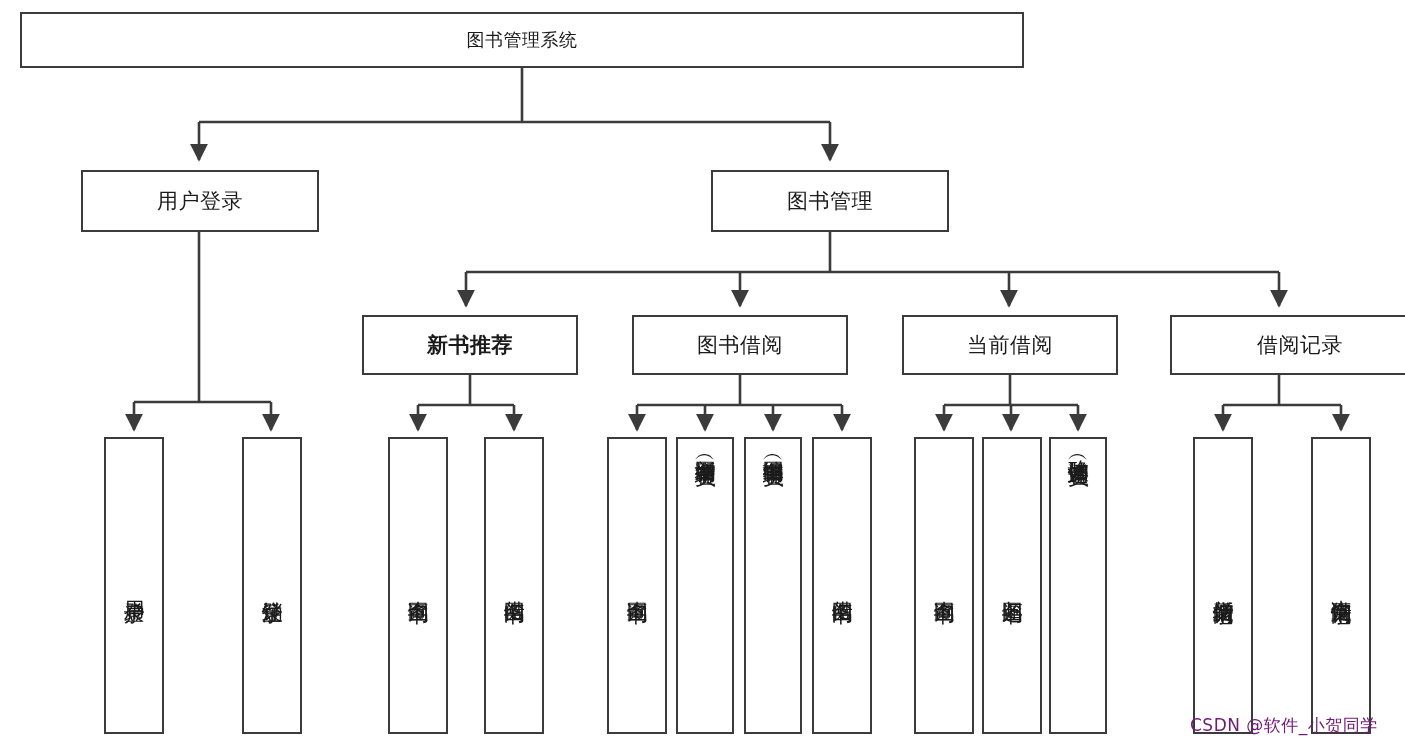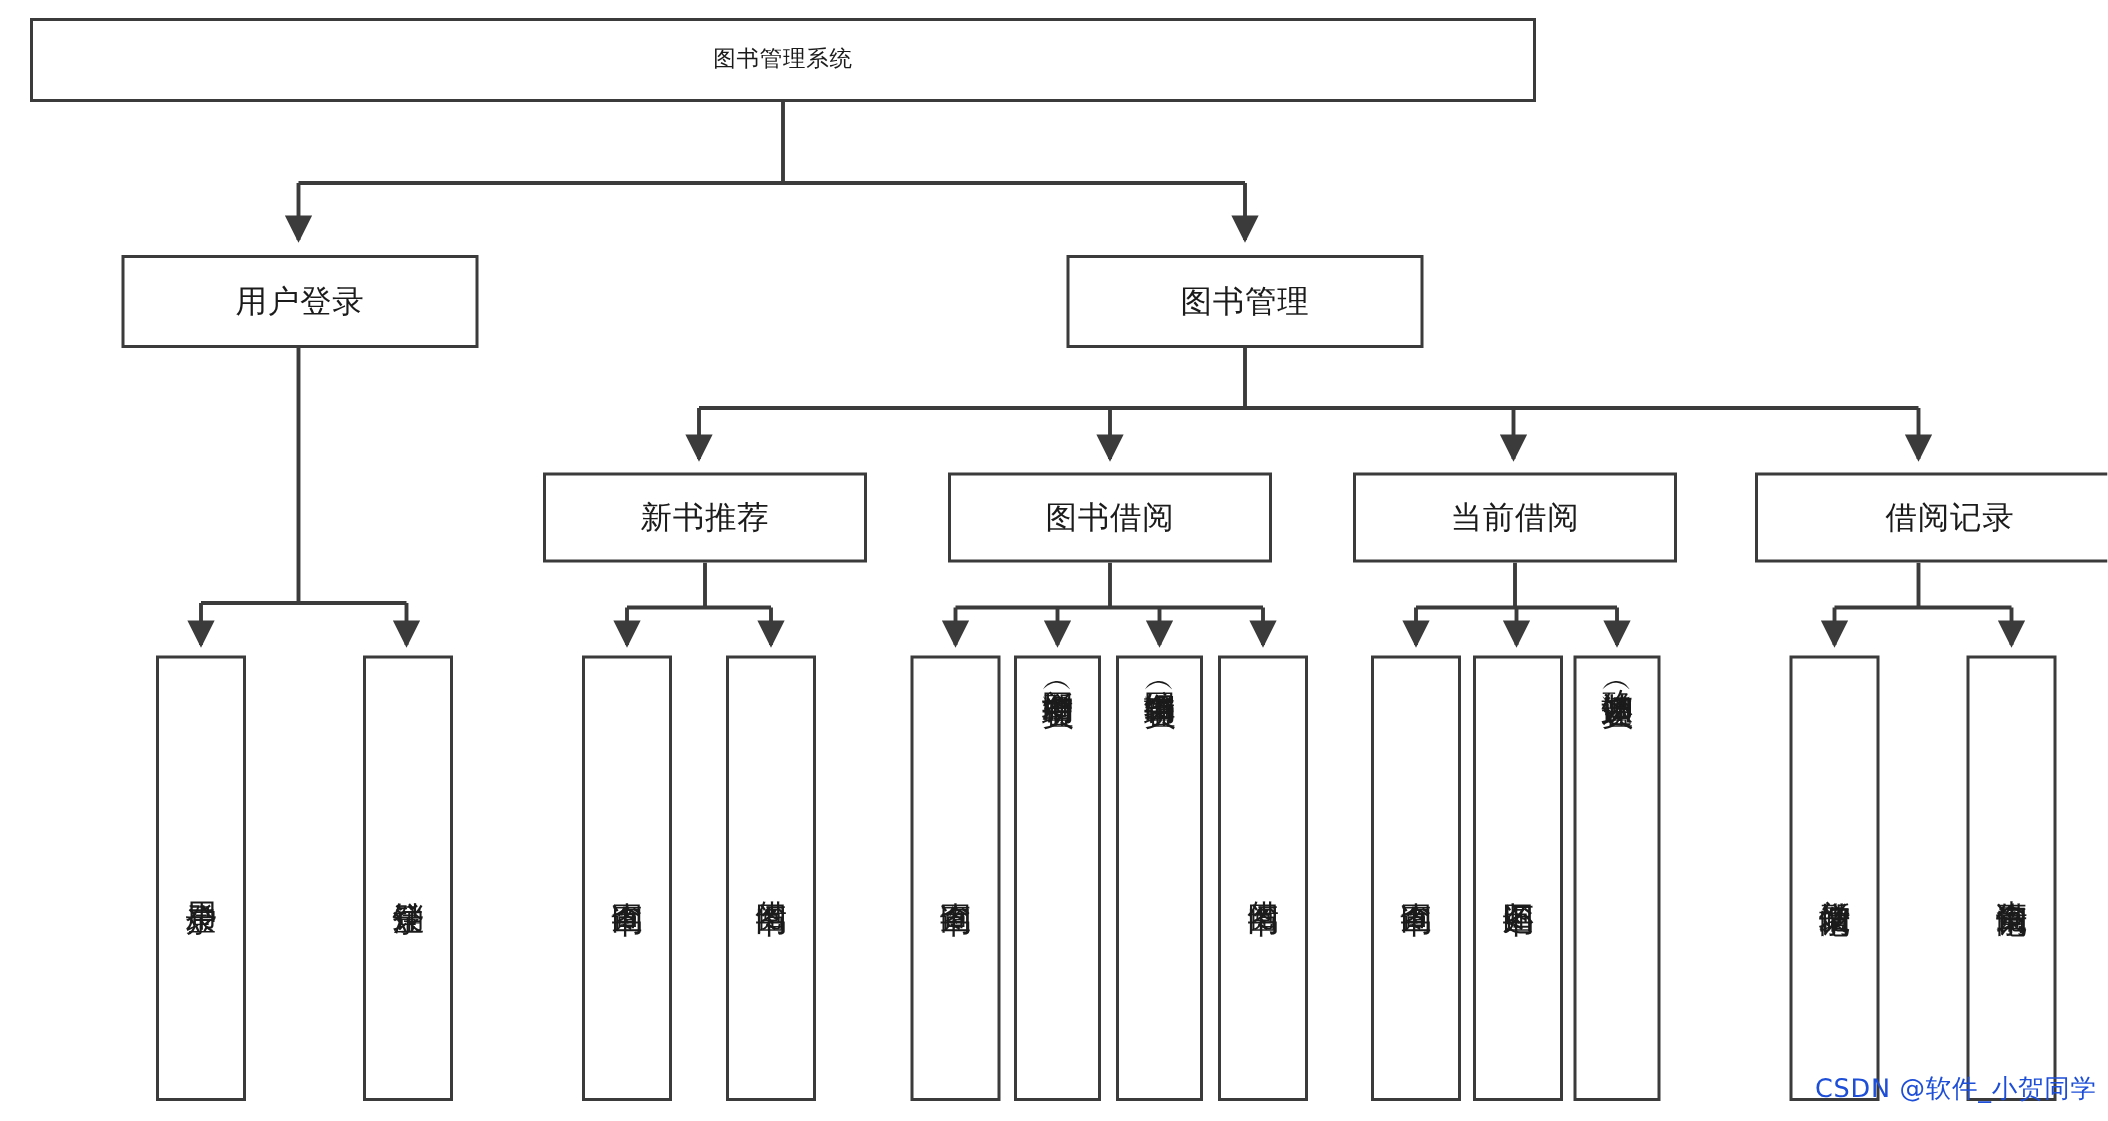--- a/index.html
+++ b/index.html
@@ -40,21 +40,21 @@
     display: block;
     text-align: center;
     line-height: 1.18;
     white-space: nowrap;
   }
   
   .node.h .lbl {
     font-size: 21px;
     letter-spacing: 0.5px;
   }
-  .node.root .lbl { font-size: 15px; }
+  .node.root .lbl { font-size: 18px; }
   
   .node.v {
     align-items: flex-start;
     justify-content: center;
     padding-top: 4px;
   }
   .node.v .lbl {
     writing-mode: vertical-rl;
     text-orientation: upright;
     font-size: 21px;
@@ -65,25 +65,24 @@
   }
   .node.v.center {
     align-items: center;
     padding-top: 0;
   }
   .watermark {
     position: absolute;
     left: 1190px;
     top: 714px;
     font-size: 17px;
-    color: #1d4ed8;
+    color: #701a75;
     letter-spacing: 0.5px;
     white-space: nowrap;
     user-select: none;
-    margin-left: 20px;
   }
 </style>
 </head>
 <body>
 
 <div id="canvas">
 
   <svg class="edges" viewBox="0 0 1405 747">
     <defs>
       <marker id="arr" viewBox="0 0 10 10" refX="9" refY="5" markerWidth="7" markerHeight="7" orient="auto-start-reverse">
@@ -138,21 +137,21 @@
     <span class="lbl">图书管理系统</span>
   </div>
 
   <div class="node h" style="left:81px; top:170px; width:238px; height:62px;">
     <span class="lbl">用户登录</span>
   </div>
   <div class="node h" style="left:711px; top:170px; width:238px; height:62px;justify-content:center;">
     <span class="lbl">图书管理</span>
   </div>
 
-  <div class="node h" style="left:362px; top:315px; width:216px; height:60px;">
+  <div class="node h" style="left:362px; top:315px; width:216px; height:60px;font-weight:bold;">
     <span class="lbl">新书推荐</span>
   </div>
   <div class="node h" style="left:902px; top:315px; width:216px; height:60px;">
     <span class="lbl">当前借阅</span>
   </div>
   <div class="node h" style="left:632px; top:315px; width:216px; height:60px;">
     <span class="lbl">图书借阅</span>
   </div>
   <div class="node h" style="left:1170px; top:315px; width:260px; height:60px;">
     <span class="lbl">借阅记录</span>

